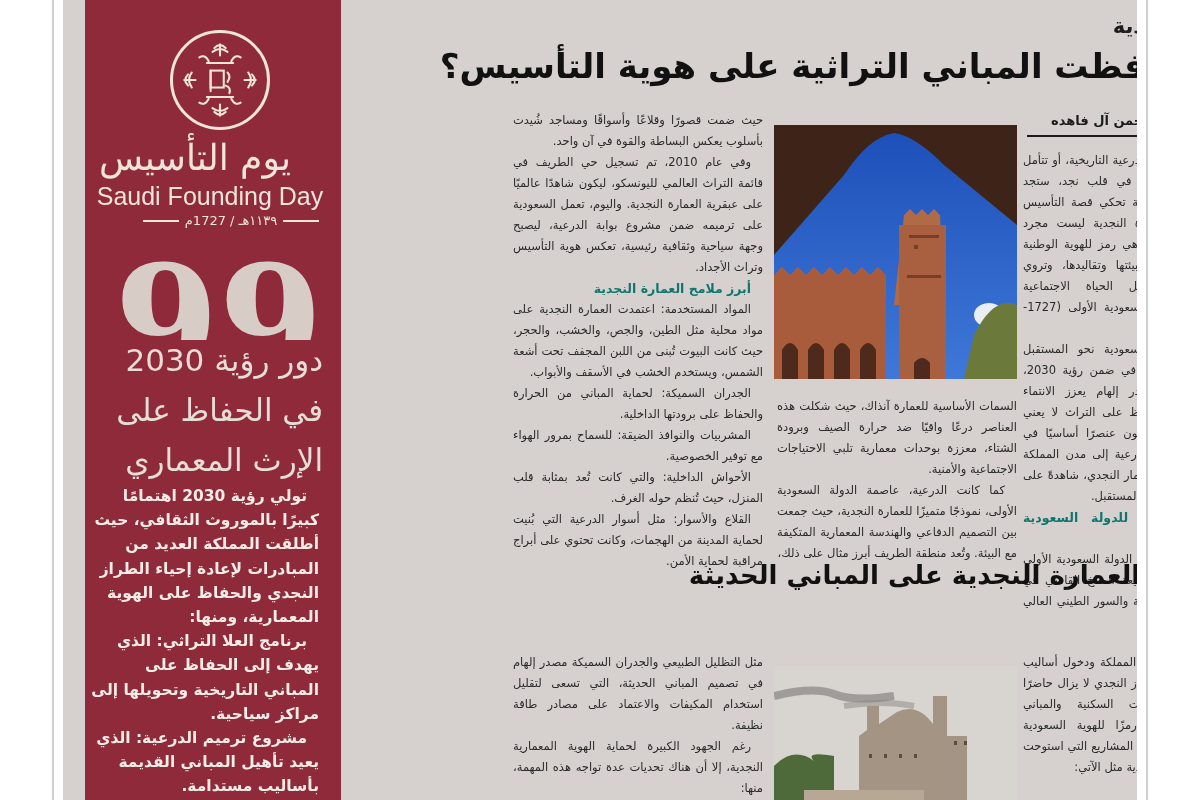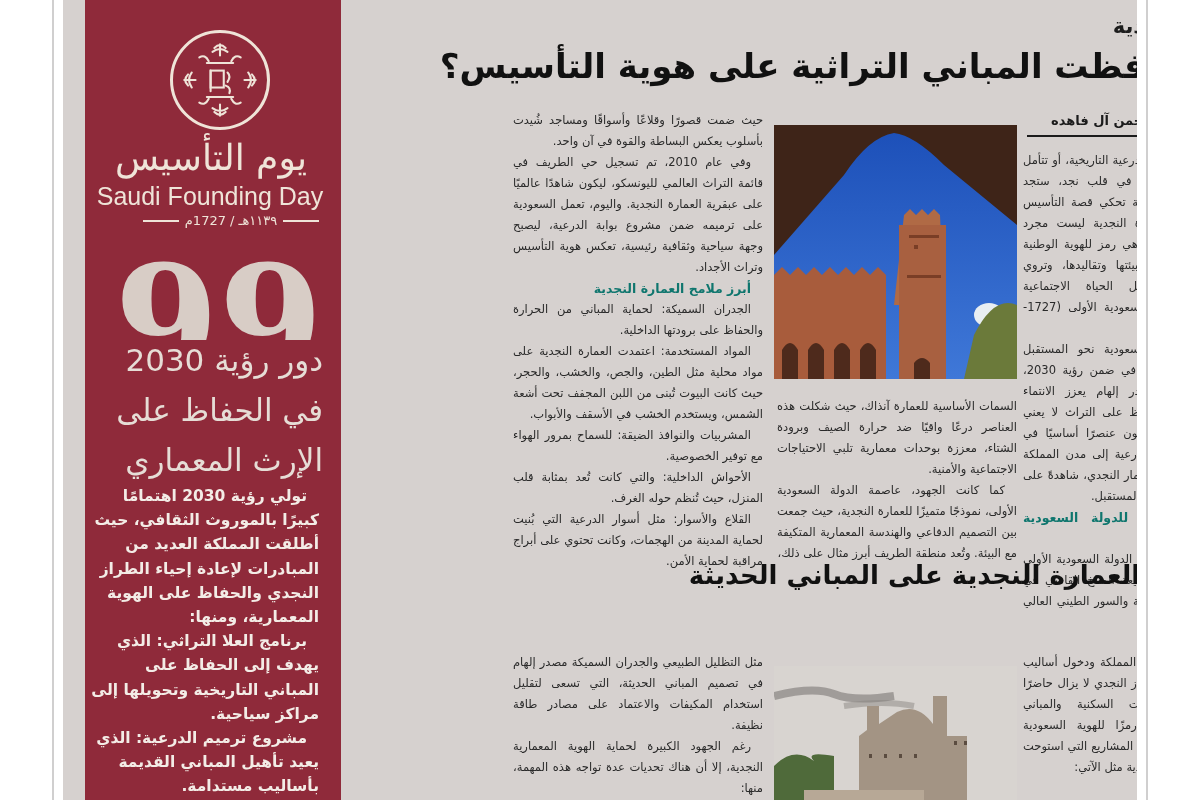--- a/index.html
+++ b/index.html
@@ -6,21 +6,21 @@
   html, body { width: 1200px; height: 800px; overflow: hidden; background: #ffffff; }
   body { position: relative; font-family: "DejaVu Sans", sans-serif; }
   .vline-left { position: absolute; left: 52px; top: 0; width: 2px; height: 800px; background: #d0cfcf; }
   .vline-right { position: absolute; left: 1146px; top: 0; width: 2px; height: 800px; background: #d0cfcf; }
   .page { position: absolute; left: 63px; top: 0; width: 1074px; height: 800px; background: #d6d1cf; overflow: hidden; }
 
   
   .sidebar { position: absolute; left: 22px; top: 0; width: 256px; height: 800px; background: #8f2a3a; color: #efe4d8; direction: rtl; overflow: hidden; }
   .seal { position: absolute; left: 85px; top: 30px; width: 100px; height: 100px; border: 3px solid #efe4d8; border-radius: 50%; }
   .seal svg { width: 100%; height: 100%; }
-  .fd-arabic { position: absolute; left: 16px; width: 220px; top: 136px; text-align: center; font-family: "DejaVu Serif", serif; font-size: 36px; color: #efe4d8; direction: rtl; line-height: 44px; }
+  .fd-arabic { position: absolute; left: 0; width: 220px; top: 136px; text-align: center; font-family: "DejaVu Serif", serif; font-size: 36px; color: #efe4d8; direction: rtl; line-height: 44px; }
   .fd-english { position: absolute; left: 0; width: 250px; top: 182px; text-align: center; font-family: "Liberation Sans", sans-serif; font-size: 25px; color: #efe4d8; direction: ltr; }
   .fd-dates { position: absolute; left: 0; width: 292px; top: 213px; text-align: center; font-size: 13px; color: #efe4d8; direction: rtl; display: flex; justify-content: center; align-items: center; gap: 6px; }
   .fd-dates .dash { display: inline-block; width: 36px; height: 2px; background: #efe4d8; }
   .quote-mark { position: absolute; right: 18px; top: 245px; font-family: "DejaVu Serif", serif; font-size: 150px; font-weight: bold; color: #d8cdc6; line-height: 150px; height: 95px; overflow: hidden; direction: ltr; }
   .pull-title { position: absolute; right: 18px; top: 335px; width: 225px; font-size: 31px; font-weight: normal; color: #e6ddd6; line-height: 50px; text-align: right; }
   .pull-body { position: absolute; right: 22px; top: 484px; width: 228px; font-size: 15.5px; font-weight: bold; color: #f3ece6; line-height: 24.2px; text-align: right; }
   .pull-body p { text-indent: 12px; }
 
   
   .article { position: absolute; left: 278px; top: 0; width: 952px; height: 800px; direction: rtl; }
@@ -123,29 +123,29 @@
             <path d="M86 254 V225 q8 -14 16 0 V254 Z"></path>
           <path d="M140 254 V238 q8 -10 16 0 V254 Z"></path>
         </g>
         <ellipse cx="215" cy="190" rx="15" ry="12" fill="#e8eef2"></ellipse>
         <path d="M200 210 q20 -40 43 -30 V254 H190 Z" fill="#6b7a3a"></path>
       </svg>
     </div>
 
     <div class="col col-mid-lower">
       <p style="text-indent:0">السمات الأساسية للعمارة آنذاك، حيث شكلت هذه العناصر درعًا واقيًا ضد حرارة الصيف وبرودة الشتاء، معززة بوحدات معمارية تلبي الاحتياجات الاجتماعية والأمنية.</p>
-      <p>كما كانت الجهود، عاصمة الدولة السعودية الأولى، نموذجًا متميزًا للعمارة النجدية، حيث جمعت بين التصميم الدفاعي والهندسة المعمارية المتكيفة مع البيئة. وتُعد منطقة الطريف أبرز مثال على ذلك،</p>
+      <p>كما كانت الدرعية، عاصمة الدولة السعودية الأولى، نموذجًا متميزًا للعمارة النجدية، حيث جمعت بين التصميم الدفاعي والهندسة المعمارية المتكيفة مع البيئة. وتُعد منطقة الطريف أبرز مثال على ذلك،</p>
     </div>
 
     <div class="col col-left">
       <p style="text-indent:0">حيث ضمت قصورًا وقلاعًا وأسواقًا ومساجد شُيدت بأسلوب يعكس البساطة والقوة في آن واحد.</p>
       <p>وفي عام 2010، تم تسجيل حي الطريف في قائمة التراث العالمي لليونسكو، ليكون شاهدًا عالميًا على عبقرية العمارة النجدية. واليوم، تعمل السعودية على ترميمه ضمن مشروع بوابة الدرعية، ليصبح وجهة سياحية وثقافية رئيسية، تعكس هوية التأسيس وتراث الأجداد.</p>
       <p class="sub">أبرز ملامح العمارة النجدية</p>
+      <p>المواد المستخدمة: اعتمدت العمارة النجدية على مواد محلية مثل الطين، والجص، والخشب، والحجر، حيث كانت البيوت تُبنى من اللبن المجفف تحت أشعة الشمس، ويستخدم الخشب في الأسقف والأبواب.</p>
       <p>الجدران السميكة: لحماية المباني من الحرارة والحفاظ على برودتها الداخلية.</p>
-      <p>المواد المستخدمة: اعتمدت العمارة النجدية على مواد محلية مثل الطين، والجص، والخشب، والحجر، حيث كانت البيوت تُبنى من اللبن المجفف تحت أشعة الشمس، ويستخدم الخشب في الأسقف والأبواب.</p>
       <p>المشربيات والنوافذ الضيقة: للسماح بمرور الهواء مع توفير الخصوصية.</p>
       <p>الأحواش الداخلية: والتي كانت تُعد بمثابة قلب المنزل، حيث تُنظم حوله الغرف.</p>
       <p>القلاع والأسوار: مثل أسوار الدرعية التي بُنيت لحماية المدينة من الهجمات، وكانت تحتوي على أبراج مراقبة لحماية الأمن.</p>
     </div>
 
     <h2 class="headline2">انعكاسات العمارة النجدية على المباني الحديثة</h2>
 
     <div class="col col2-right">
       <p>رغم تطور العمارة في المملكة ودخول أساليب البناء الحديثة، إلا أن الطراز النجدي لا يزال حاضرًا في الفنادق والمجمعات السكنية والمباني الحكومية، حيث أصبح رمزًا للهوية السعودية الأصيلة، إذ توجد الكثير من المشاريع التي استوحت تصاميمها من العمارة النجدية مثل الآتي:</p>
     </div>

